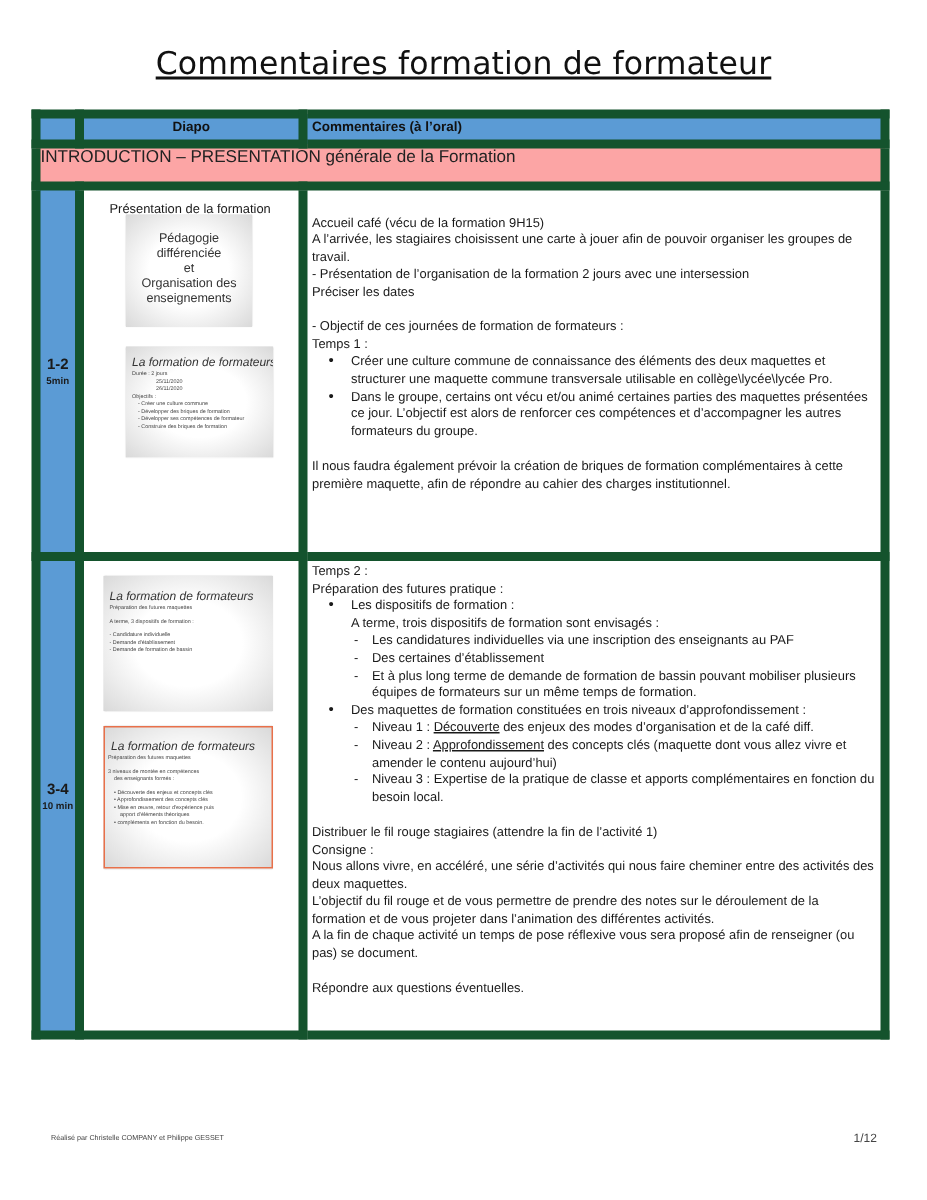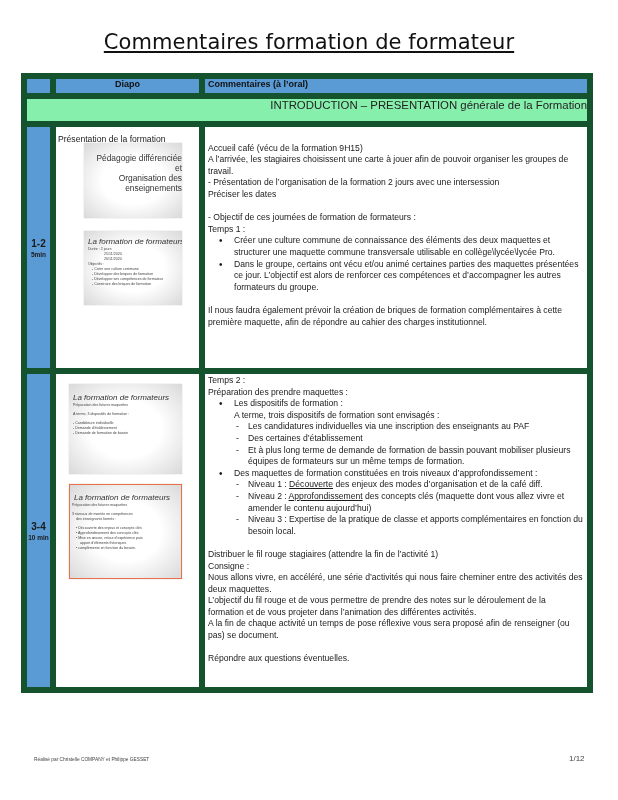--- a/index.html
+++ b/index.html
@@ -3,31 +3,31 @@
 <meta charset="utf-8">
 <style>
   html, body { margin:0; padding:0; background:#ffffff; }
   body { width:618px; height:800px; position:relative; overflow:hidden; font-family:"Liberation Sans", sans-serif; color:#1a1a1a; }
   .page-title { position:absolute; top:30px; left:0; width:618px; text-align:center; font-family:"DejaVu Sans", sans-serif; font-size:21px; text-decoration:underline; color:#111; letter-spacing:0.1px; }
   table.main { position:absolute; top:73px; left:21px; width:566px; border-collapse:collapse; table-layout:fixed; font-size:8.6px; }
   table.main td, table.main th { border:6px solid #14532d; vertical-align:top; padding:0; }
   th { background:#5b9bd5; color:#111; font-weight:bold; height:14px; font-size:9px; }
   th.c-diapo { text-align:center; }
   th.c-comm { text-align:left; padding-left:3px !important; }
-  .section-row td { background:#86efac; text-align:right; font-size:11.4px; height:22px; vertical-align:middle; color:#222; }
+  .section-row td { background:#fca5a5; text-align:left; font-size:11.4px; height:22px; vertical-align:middle; color:#222; }
   td.num { background:#5b9bd5; text-align:center; vertical-align:middle !important; }
   .num-main { font-weight:bold; font-size:10px; display:block; }
   .num-sub { font-weight:bold; font-size:6.5px; display:block; margin-top:2px; }
   td.diapo { position:relative; }
   td.comm { padding:4px 4px 4px 3px !important; line-height:11.6px; }
   .row1 td { height:233px; }
   .row2 td { height:308px; }
-  .diapo-label { font-size:8.6px; padding-left:2px; margin-top:7px; }
+  .diapo-label { font-size:8.6px; padding-left:17px; margin-top:7px; }
   .slide { position:absolute; background:radial-gradient(ellipse at center, #ffffff 45%, #d9d9d9 100%); box-shadow:0 0 1px #bbb; overflow:hidden; color:#333; font-family:"Liberation Sans", sans-serif; }
-  .slide.s1 { left:28px; top:16px; width:98px; height:75px; text-align:right; font-size:8.4px; line-height:10px; padding-top:10px; box-sizing:border-box; }
+  .slide.s1 { left:28px; top:16px; width:84px; height:75px; text-align:center; font-size:8.4px; line-height:10px; padding-top:10px; box-sizing:border-box; }
   .slide.s2 { left:28px; top:104px; width:98px; height:74px; }
   .slide.s3 { left:13px; top:10px; width:113px; height:90px; }
   .slide.s4 { left:13px; top:110px; width:111px; height:93px; border:1.5px solid #e8704a; }
   .sl-title { font-style:italic; font-size:8px; padding:6px 3px 1px 4px; white-space:nowrap; }
   .sl-text { font-size:3.6px; line-height:5px; padding-left:4px; color:#444; white-space:nowrap; }
   .sl-text .ind { padding-left:4px; display:block; }
   p { margin:0; }
   ul.dot { margin:0; padding-left:26px; list-style:none; }
   ul.dot > li { position:relative; }
   ul.dot > li::before { content:"•"; position:absolute; left:-15px; font-size:10px; }
@@ -134,21 +134,21 @@
           <span class="ind">• Découverte des enjeux et concepts clés</span>
           <span class="ind">• Approfondissement des concepts clés</span>
           <span class="ind">• Mise en œuvre, retour d’expérience puis</span>
           <span class="ind" style="padding-left:8px">apport d’éléments théoriques</span>
           <span class="ind">• compléments en fonction du besoin.</span>
         </div>
       </div>
     </td>
     <td class="comm" style="padding-top:1px !important">
       <p>Temps 2 :</p>
-      <p>Préparation des prendre maquettes :</p>
+      <p>Préparation des futures pratique :</p>
       <ul class="dot">
         <li>
           <span>Les dispositifs de formation :</span>
           <p>A terme, trois dispositifs de formation sont envisagés :</p>
           <ul class="dash">
             <li>Les candidatures individuelles via une inscription des enseignants au PAF</li>
             <li>Des certaines d’établissement</li>
             <li>Et à plus long terme de demande de formation de bassin pouvant mobiliser plusieurs équipes de formateurs sur un même temps de formation.</li>
           </ul>
         </li>

